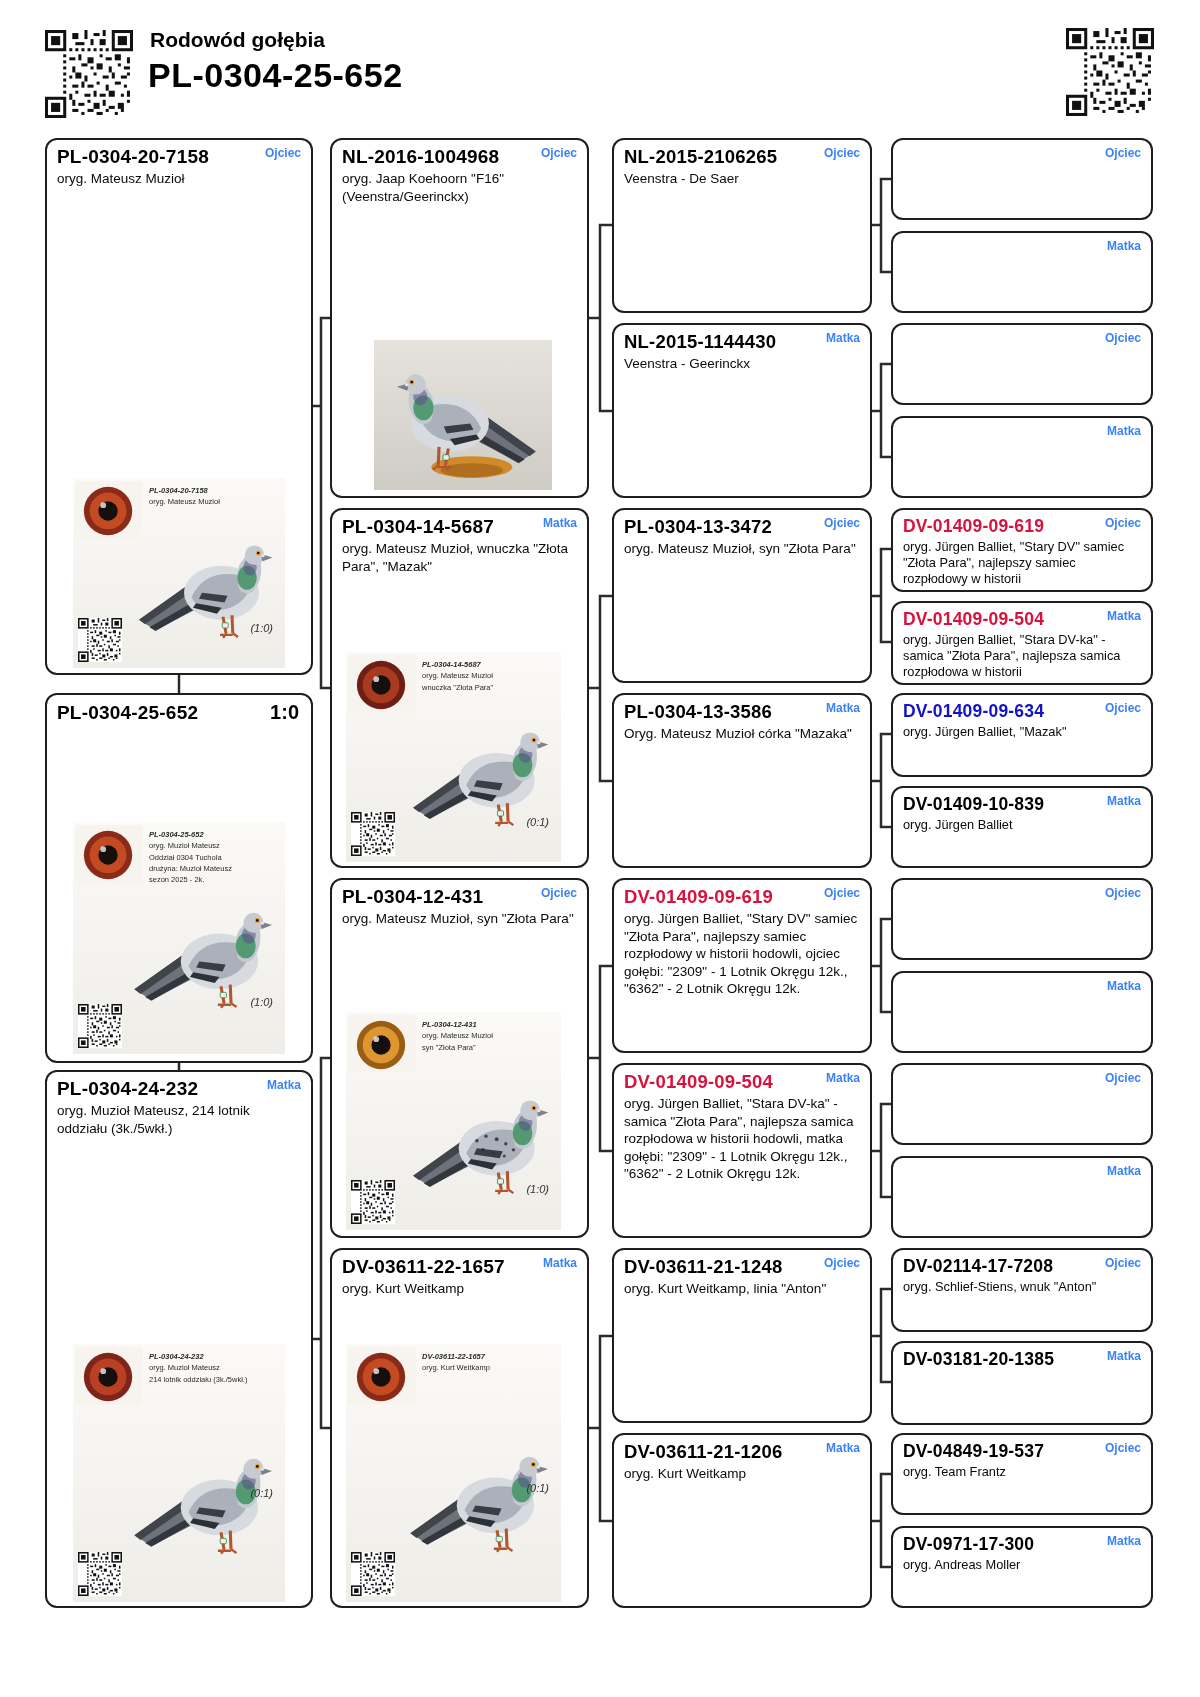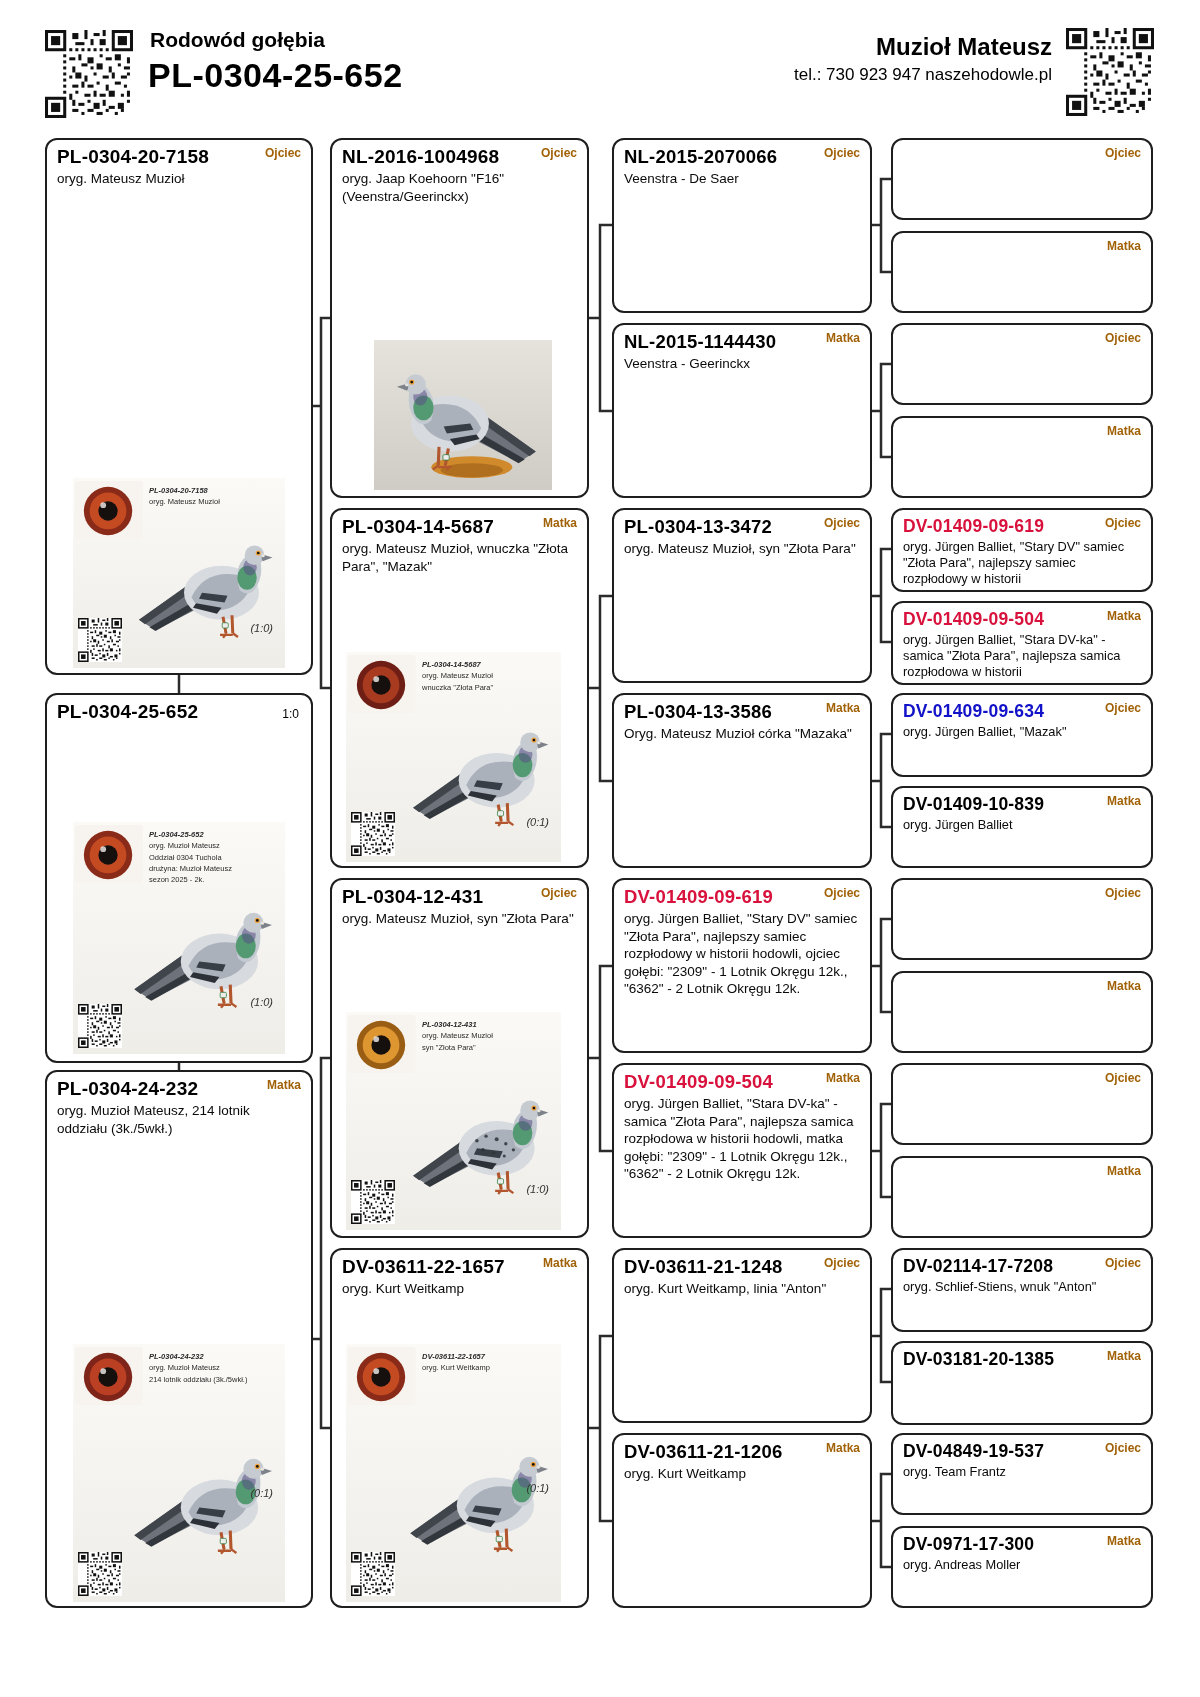--- a/index.html
+++ b/index.html
@@ -11,30 +11,30 @@
   .h-qr{position:absolute;}
   .h-title{position:absolute;left:150px;top:28px;font-size:21px;font-weight:bold;}
   .h-ring{position:absolute;left:148px;top:56px;font-size:34px;font-weight:bold;letter-spacing:.5px;}
   .h-right{position:absolute;right:148px;top:33px;text-align:right;}
   .h-owner{font-size:24px;font-weight:bold;}
   .h-contact{font-size:17px;margin-top:4px;}
 
   
   .pbox{position:absolute;border:2.5px solid #1e1e1e;border-radius:12px;background:#fff;
         padding:6px 10px;box-sizing:border-box;overflow:hidden;}
-  .plabel{position:absolute;top:6px;right:10px;color:#a16207;font-weight:bold;font-size:12px;}
+  .plabel{position:absolute;top:6px;right:10px;color:#3b82f6;font-weight:bold;font-size:12px;}
   .pring{font-weight:bold;font-size:19px;letter-spacing:.2px;white-space:nowrap;}
   .g3 .pring{font-size:18.5px;}
   .g4 .pring{font-size:17.5px;}
   .pring.red{color:#d8123c;}
   .pring.blue{color:#1212c8;}
   .pdesc{font-size:13.5px;line-height:1.3;margin-top:2px;color:#0a0a0a;}
   .g4 .pdesc{font-size:12.8px;line-height:1.25;}
   .pring-row{display:flex;justify-content:space-between;align-items:baseline;padding-right:2px;}
-  .pscore{font-weight:normal;font-size:12px;}
+  .pscore{font-weight:bold;font-size:20px;}
 
   
   .photo{position:absolute;background:linear-gradient(180deg,#fbfaf7,#efede8);}
   .photo .eye{position:absolute;left:2px;top:3px;width:68px;height:58px;}
   .photo .cap{position:absolute;left:76px;top:7px;font-size:7.5px;line-height:1.5;color:#2a2a2a;}
   .photo .cap .cap-ring{font-weight:bold;font-style:italic;}
   .photo .bird{position:absolute;}
   .photo .qr{position:absolute;left:5px;bottom:6px;width:44px;height:44px;}
   .photo .score{position:absolute;right:12px;font-size:11px;font-style:italic;color:#333;}
 </style>
@@ -186,24 +186,20 @@
       M872 1151 H881 M891 1104 H881 V1197 H891
       M872 1336 H881 M891 1289 H881 V1382 H891
       M872 1521 H881 M891 1474 H881 V1567 H891"></path>
   </svg>
 
   <svg class="h-qr" style="left:45px;top:30px;width:88px;height:88px;position:absolute" viewBox="0 0 29 29">
       <use href="#qr"></use>
     </svg>
   <div class="h-title">Rodowód gołębia</div>
   <div class="h-ring">PL-0304-25-652</div>
-  <div class="h-right">
-    <div class="h-owner">Muzioł Mateusz</div>
-    <div class="h-contact">tel.: 730 923 947 naszehodowle.pl</div>
-  </div>
   <svg class="h-qr" style="left:1066px;top:28px;width:88px;height:88px;position:absolute" viewBox="0 0 29 29">
       <use href="#qr"></use>
     </svg>
 
   <div class="pbox" style="left:45px;top:138px;width:268px;height:537px">
     <div class="plabel">Ojciec</div>
     <div class="pring">PL-0304-20-7158</div>
     <div class="pdesc">oryg. Mateusz Muzioł</div>
     <div class="photo" style="left:26px;top:338px;width:212px;height:190px">
       <svg class="eye" viewBox="0 0 70 60">
@@ -376,21 +372,21 @@
         </svg>
       <svg class="qr" viewBox="0 0 29 29">
           <use href="#qr"></use>
         </svg>
       <div class="score" style="bottom:42%">(0:1)</div>
     </div>
   </div>
 
   <div class="pbox g3" style="left:612px;top:138px;width:260px;height:175px">
     <div class="plabel">Ojciec</div>
-    <div class="pring">NL-2015-2070066</div>
+    <div class="pring">NL-2015-2106265</div>
     <div class="pdesc">Veenstra - De Saer</div>
   </div>
   <div class="pbox g3" style="left:612px;top:323px;width:260px;height:175px">
     <div class="plabel">Matka</div>
     <div class="pring">NL-2015-1144430</div>
     <div class="pdesc">Veenstra - Geerinckx</div>
   </div>
   <div class="pbox g3" style="left:612px;top:508px;width:260px;height:175px">
     <div class="plabel">Ojciec</div>
     <div class="pring">PL-0304-13-3472</div>

